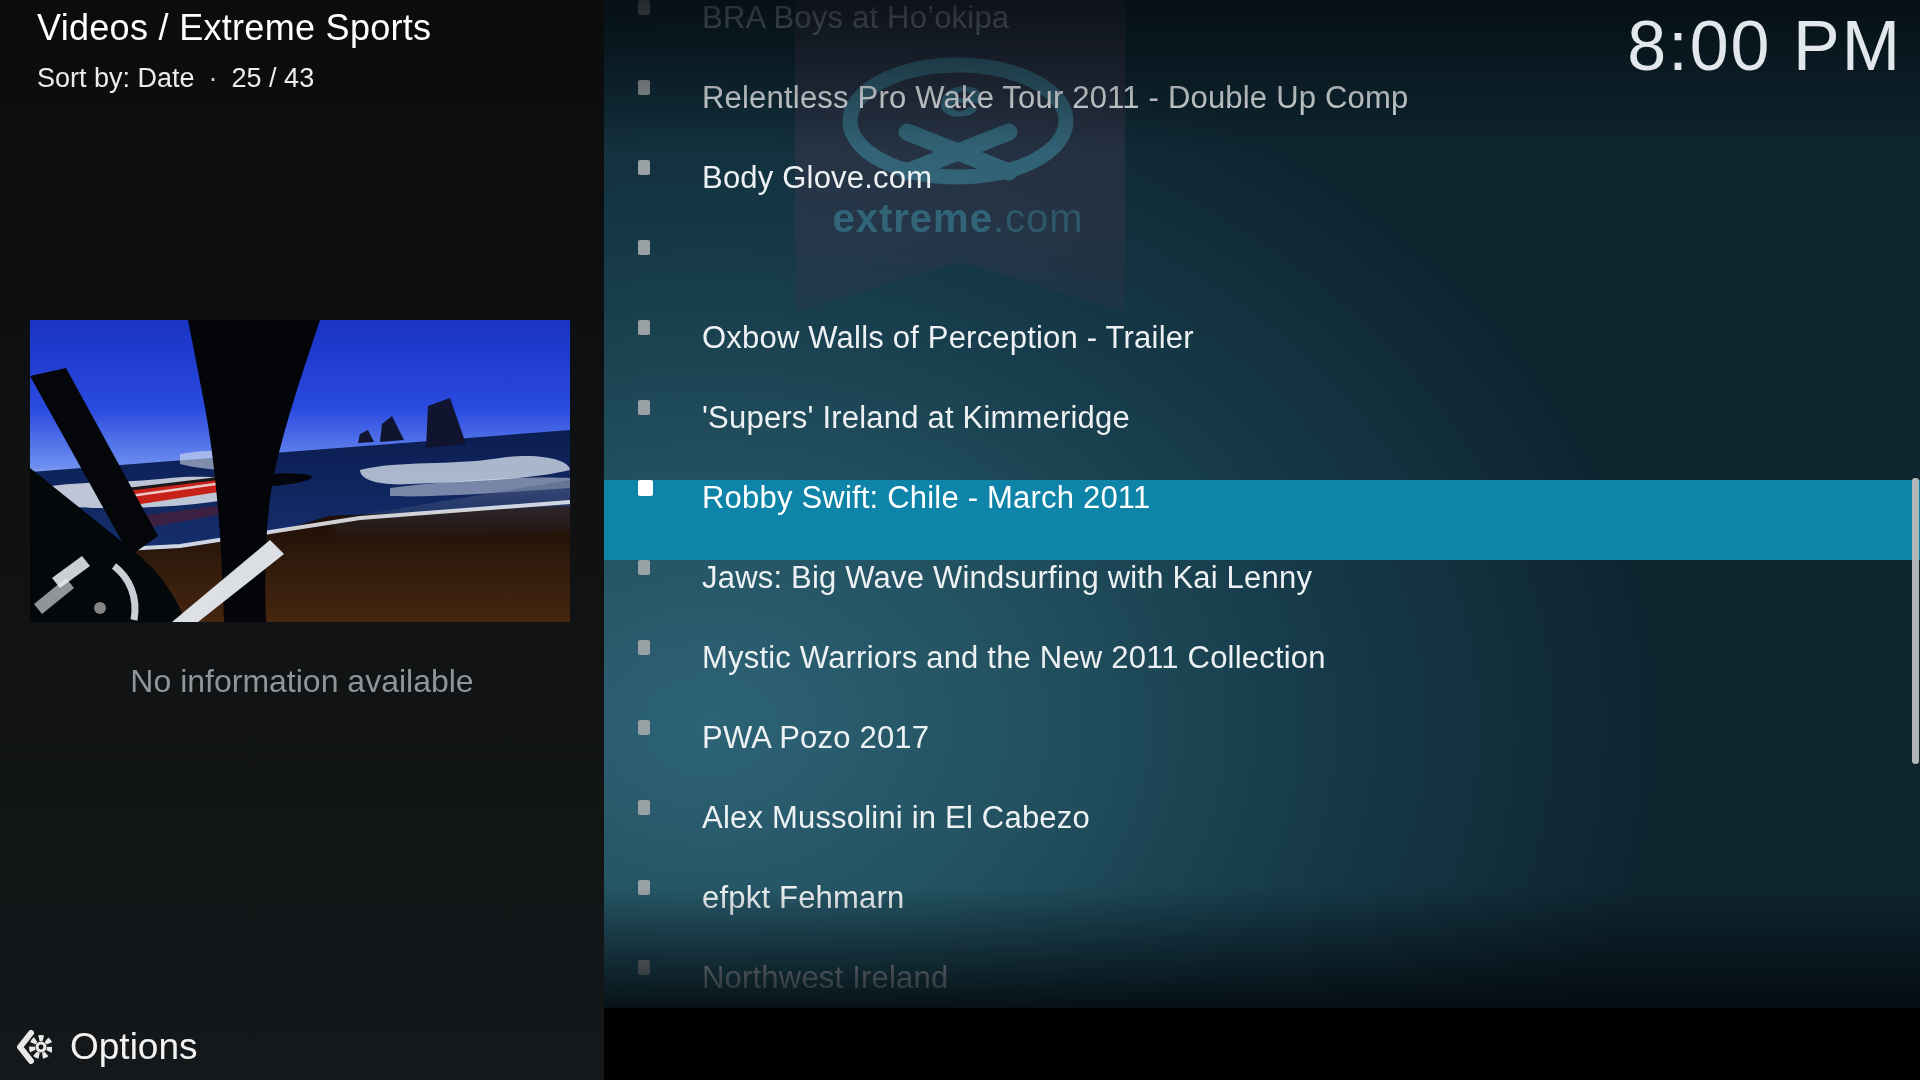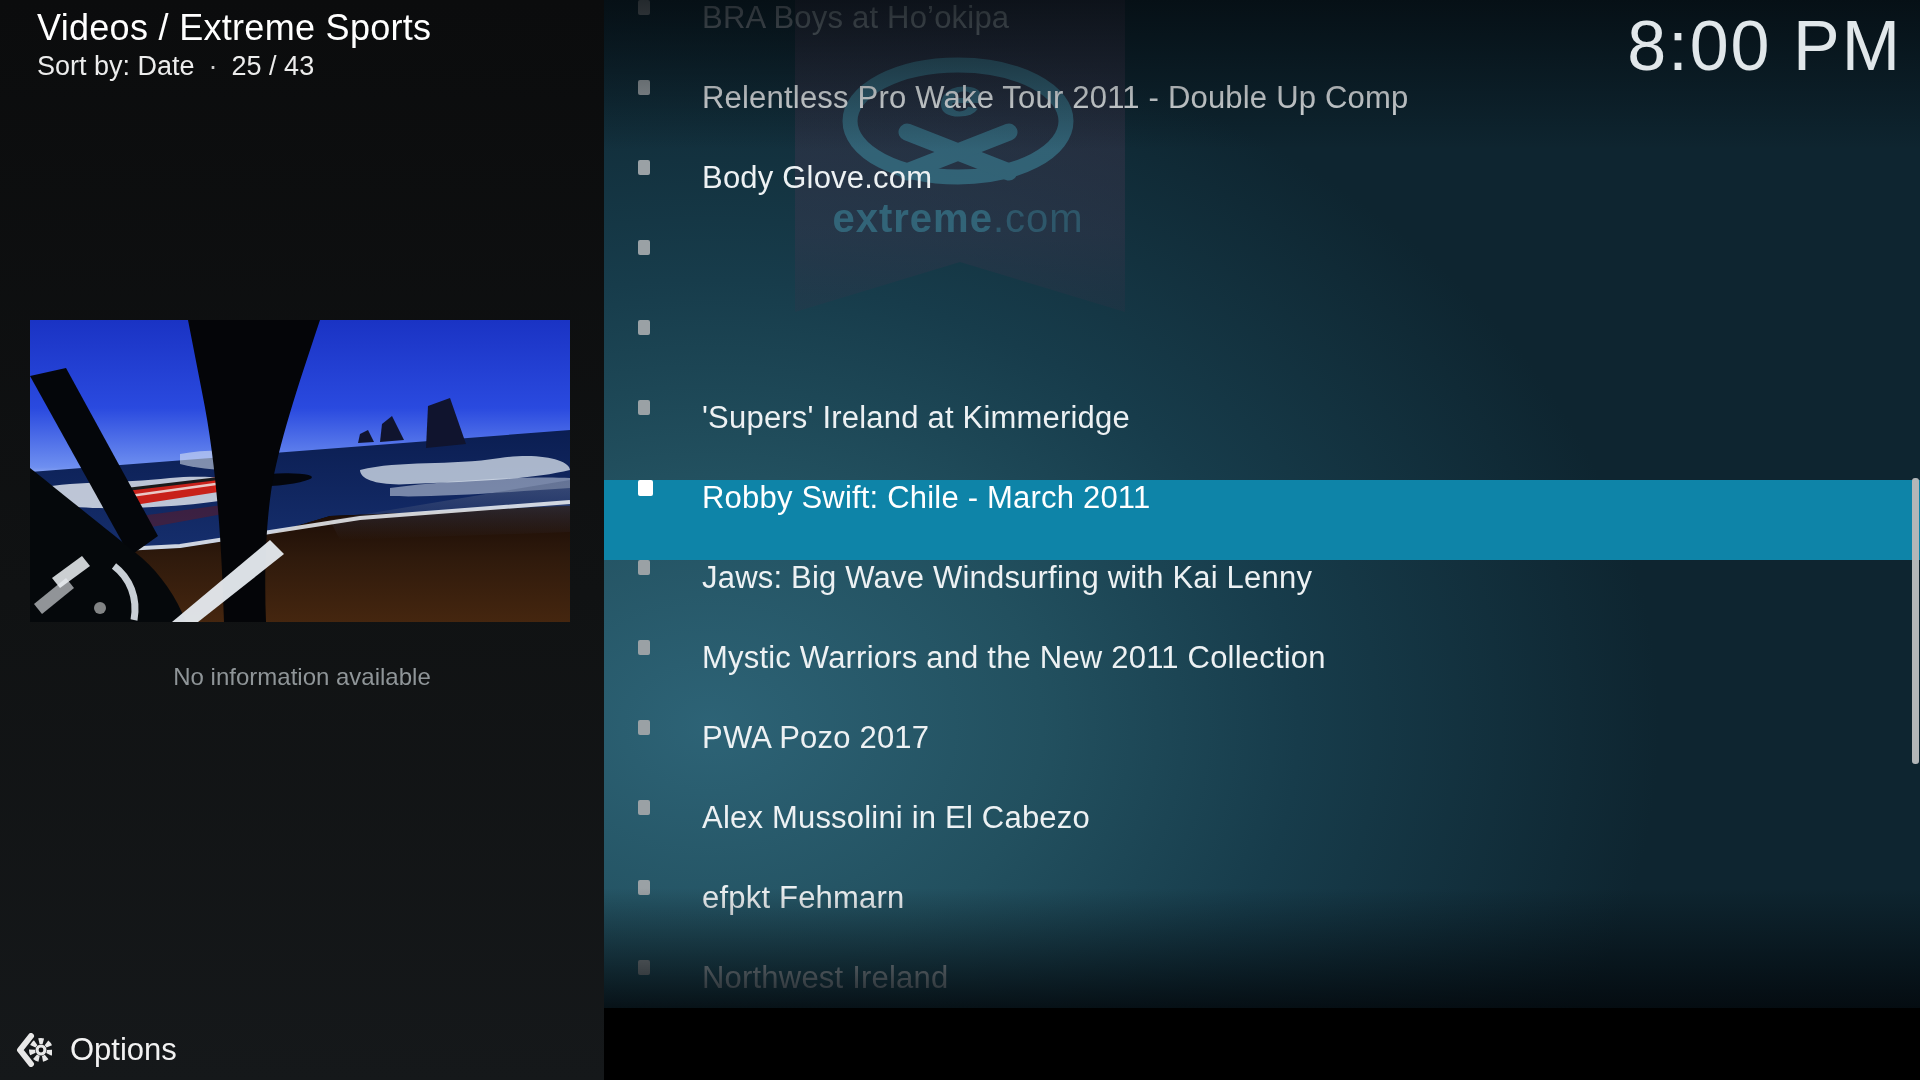--- a/index.html
+++ b/index.html
@@ -61,39 +61,39 @@
   }
 
   
   .left-pane {
     position:absolute; left:0; top:0; width:604px; height:1080px;
     background:linear-gradient(to bottom, #0b0c0d 0%, #101213 55%, #15181a 100%);
     z-index:5;
   }
   .header { position:absolute; left:37px; top:6px; }
   .title { font-size:36px; color:#ffffff; font-weight:400; letter-spacing:0.3px; line-height:1.2; }
-  .subtitle { margin-top:2px; font-size:27px; color:#ececec; font-weight:400; }
+  .subtitle { margin-top:14px; font-size:27px; color:#ececec; font-weight:400; }
   .subtitle .sep { margin:0 14px; color:#cfcfcf; }
 
   .thumb {
     position:absolute; left:30px; top:320px; width:540px; height:302px;
     overflow:hidden; background:#000;
   }
   .thumb svg { display:block; }
 
   .no-info {
     position:absolute; top:663px; left:0; width:604px; text-align:center;
-    font-size:24px; color:#8f9598; font-weight:400;
+    font-size:32px; color:#8f9598; font-weight:400;
   }
 
   .options {
     position:absolute; left:16px; bottom:12px;
     display:flex; align-items:center; gap:18px; cursor:pointer;
   }
-  .options .opt-label { font-size:31px; color:#f2f2f2; }
+  .options .opt-label { font-size:37px; color:#f2f2f2; }
 </style>
 </head>
 <body>
 
 <div class="screen">
 
   <div class="list-pane">
 
     <svg class="watermark" width="330" height="320" viewBox="0 0 330 320">
       <defs>
@@ -128,20 +128,21 @@
         </div>
         <div class="row normal">
           <span class="bullet"></span>
           <span class="label">Body Glove.com</span>
         </div>
         <div class="row normal">
           <span class="bullet"></span>
         </div>
         <div class="row normal">
           <span class="bullet"></span>
+          <span class="label">Oxbow Walls of Perception - Trailer</span>
         </div>
         <div class="row normal">
           <span class="bullet"></span>
           <span class="label">'Supers' Ireland at Kimmeridge</span>
         </div>
         <div class="row selected">
           <span class="bullet"></span>
           <span class="label">Robby Swift: Chile - March 2011</span>
         </div>
         <div class="row normal">

